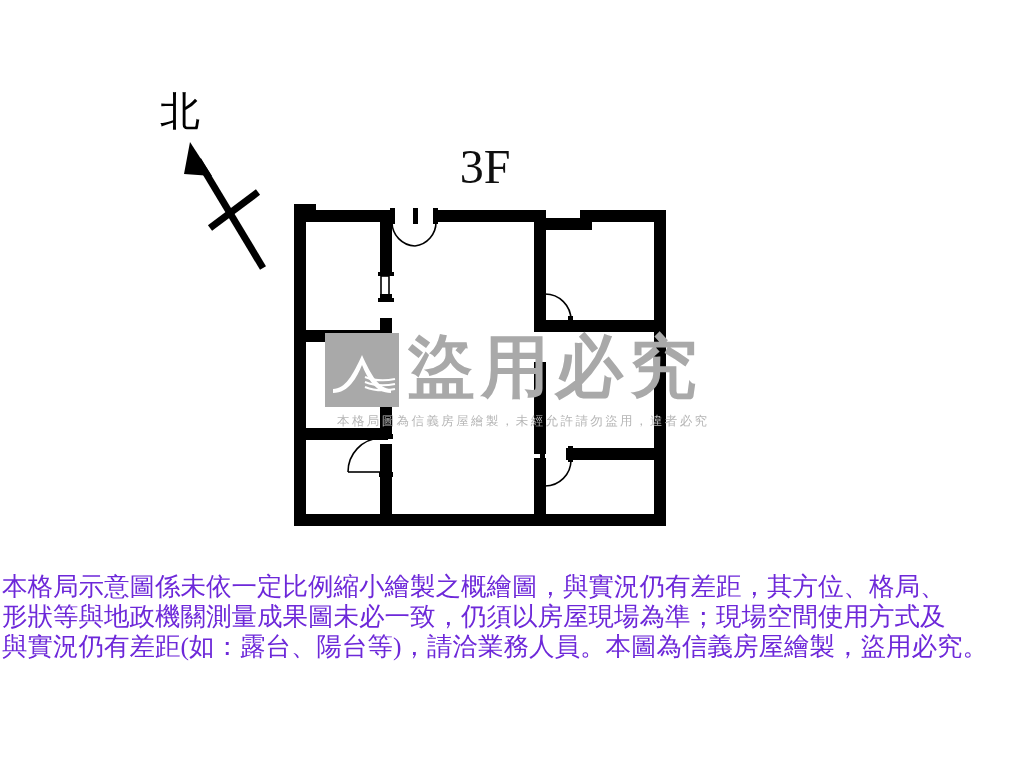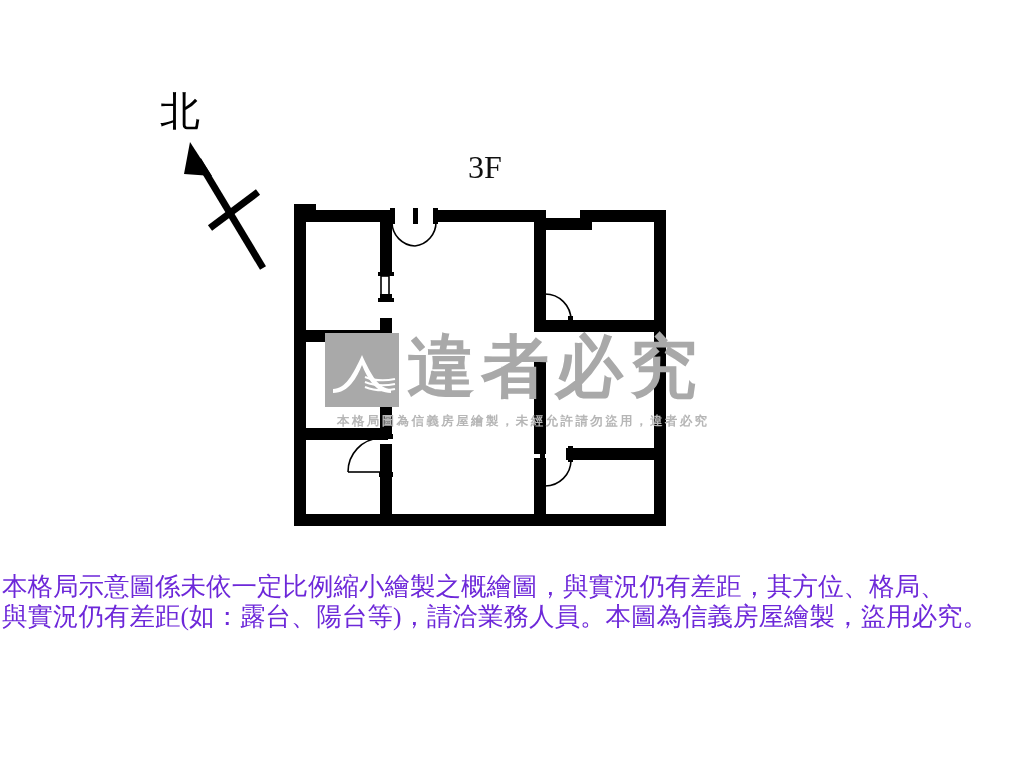--- a/index.html
+++ b/index.html
@@ -39,21 +39,21 @@
     top: 0;
   }
 
   
   #floor-label {
     position: absolute;
     left: 440px;
     top: 143px;
     width: 90px;
     text-align: center;
-    font-size: 32px;
+    font-size: 48px;
     line-height: 48px;
     color: #101010;
     font-family: "Liberation Serif", "DejaVu Serif", serif;
   }
 
   
   #plan-wrap {
     position: absolute;
     left: 280px;
     top: 190px;
@@ -96,21 +96,20 @@
   #wm-note {
     position: absolute;
     left: 12px;
     top: 80px;
     font-size: 12.5px;
     line-height: 16px;
     letter-spacing: 2.4px;
     color: #b6b6b6;
     font-family: "DejaVu Sans", "Liberation Sans", sans-serif;
     white-space: nowrap;
-    font-weight: bold;
   }
 
   
   #disclaimer {
     position: absolute;
     left: 2px;
     top: 572px;
     width: 1020px;
     font-size: 25.5px;
     line-height: 30px;
@@ -229,22 +228,23 @@
 
   <div id="watermark">
     <div id="wm-logo">
       <svg width="74" height="74" viewBox="0 0 74 74">
         <path d="M 8 56 C 20 56 28 42 37 22 C 46 42 54 56 66 56 L 66 60 C 50 60 42 44 37 32 C 32 44 24 60 8 60 Z" fill="#ffffff"></path>
         <path d="M 40 44 C 50 48 60 48 70 46" fill="none" stroke="#ffffff" stroke-width="2"></path>
         <path d="M 40 49 C 50 53 60 53 70 51" fill="none" stroke="#ffffff" stroke-width="2"></path>
         <path d="M 40 54 C 50 58 60 58 70 56" fill="none" stroke="#ffffff" stroke-width="2"></path>
       </svg>
     </div>
-    <div id="wm-text">違者必究</div>
+    <div id="wm-text">盜用必究</div>
     <div id="wm-note">本格局圖為信義房屋繪製，未經允許請勿盜用，違者必究</div>
   </div>
 
   <div id="disclaimer">
     <div>本格局示意圖係未依一定比例縮小繪製之概繪圖，與實況仍有差距，其方位、格局、</div>
+    <div>形狀等與地政機關測量成果圖未必一致，仍須以房屋現場為準；現場空間使用方式及</div>
     <div>與實況仍有差距(如：露台、陽台等)，請洽業務人員。本圖為信義房屋繪製，盜用必究。</div>
   </div>
 
 </div>
 
 </body></html>

